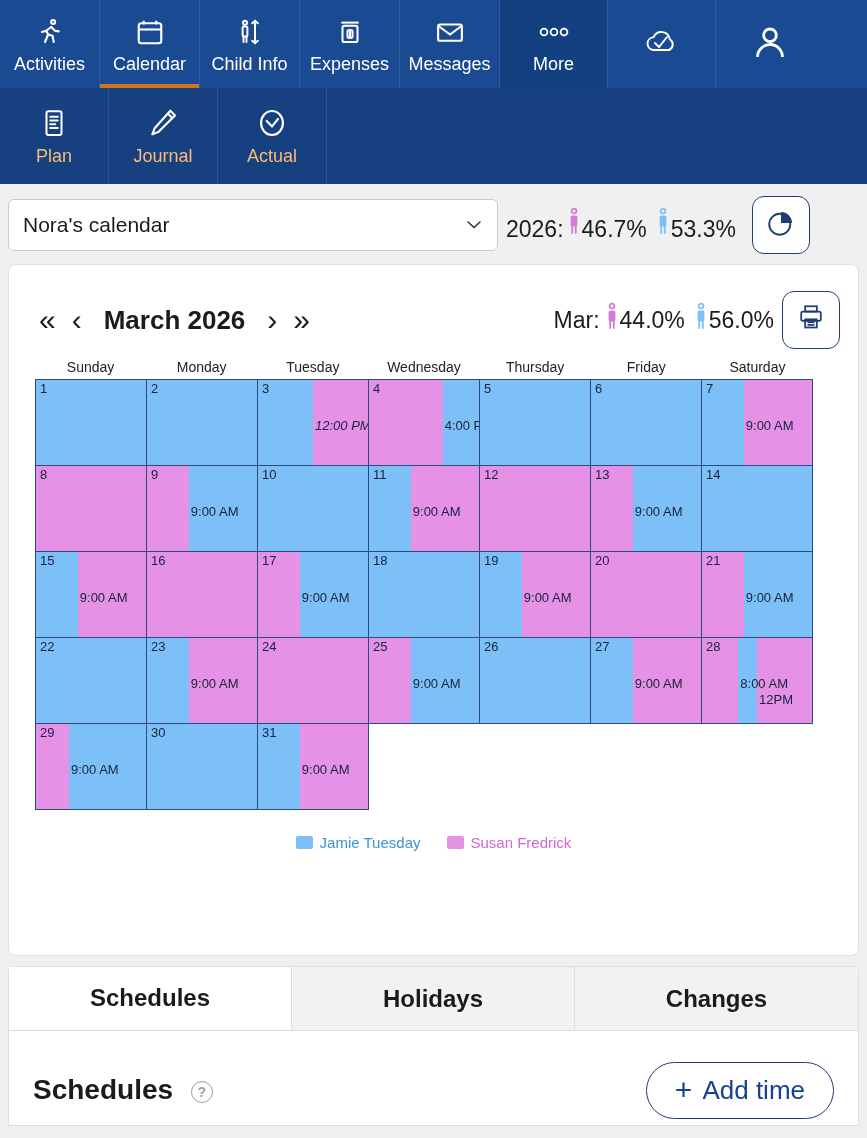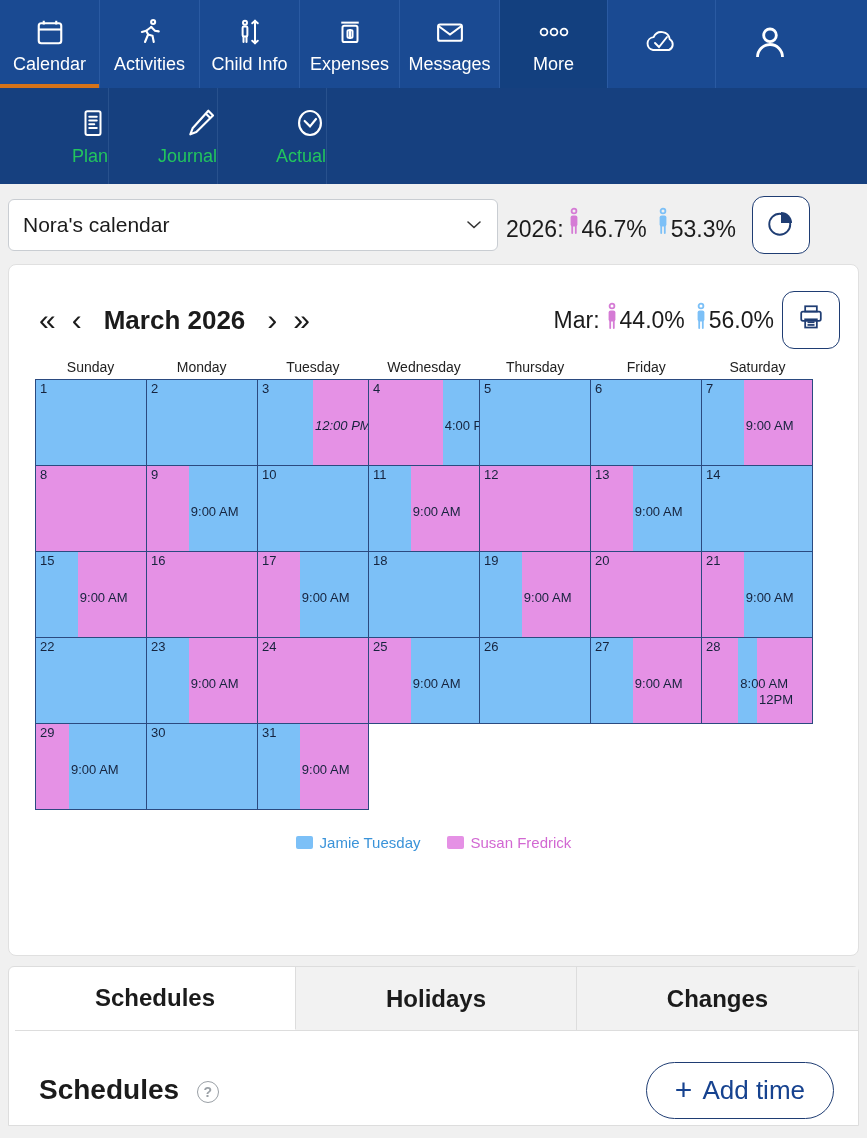--- a/index.html
+++ b/index.html
@@ -67,24 +67,24 @@
   .subnav {
     background: #16407f;
     display: flex;
     align-items: stretch;
     height: 96px;
   }
   .subnav-item {
     width: 109px;
     display: flex;
     flex-direction: column;
-    align-items: flex-end;
+    align-items: center;
     justify-content: flex-start;
     padding-top: 14px;
-    color: #22c55e;
+    color: #fdba74;
     border-right: 1px solid #28518d;
     cursor: pointer;
   }
   .subnav-item .nav-icon { height: 42px; display: flex; align-items: center; justify-content: center; }
   .subnav-item .nav-label { font-size: 18px; margin-top: 2px; }
   .subnav-rest { flex: 1; }
 
   
   .selector-bar {
     display: flex;
@@ -230,21 +230,20 @@
   .legend-susan { color: #d268d2; }
 
   
   .bottom-panel {
     margin: 10px 8px 0 8px;
     background: #ffffff;
     border: 1px solid #dddddd;
     border-radius: 6px 6px 0 0;
     height: 160px;
     position: relative;
-    padding-left: 6px;
   }
   .tabs {
     display: grid;
     grid-template-columns: repeat(3, 1fr);
     height: 64px;
     border-bottom: 1px solid #dddddd;
   }
   .tab {
     display: flex; align-items: center; justify-content: center;
     font-size: 24px; font-weight: bold; color: #1b1b1b;
@@ -287,43 +286,43 @@
     background: #fff;
     cursor: pointer;
   }
   .plus { font-size: 30px; line-height: 1; color: #16428f; }
 </style>
 </head>
 <body>
 
 <div class="topnav">
 
-  <div class="nav-item active">
-    <span class="nav-icon">
-      <svg width="30" height="30" viewBox="0 0 24 24" fill="none" stroke="#fff" stroke-width="1.7">
-        <rect x="3" y="5" width="18" height="16" rx="2"></rect>
-        <line x1="3" y1="10" x2="21" y2="10"></line>
-        <line x1="7" y1="3" x2="7" y2="6"></line>
-          <line x1="17" y1="3" x2="17" y2="6"></line>
-      </svg>
-    </span>
-    <span class="nav-label">Calendar</span>
-  </div>
-
   <div class="nav-item">
     <span class="nav-icon">
       <svg width="30" height="30" viewBox="0 0 24 24" fill="none" stroke="#fff" stroke-width="1.7" stroke-linecap="round">
         <circle cx="14.5" cy="4" r="1.6"></circle>
         <path d="M13 8 L9 11 L10.5 14 L8 20"></path>
         <path d="M13 8 L16 11 L19 11.5"></path>
         <path d="M10.5 14 L14 15 L15 20"></path>
         <path d="M9 11 L5.5 12"></path>
       </svg>
     </span>
     <span class="nav-label">Activities</span>
+  </div>
+
+  <div class="nav-item active">
+    <span class="nav-icon">
+      <svg width="30" height="30" viewBox="0 0 24 24" fill="none" stroke="#fff" stroke-width="1.7">
+        <rect x="3" y="5" width="18" height="16" rx="2"></rect>
+        <line x1="3" y1="10" x2="21" y2="10"></line>
+        <line x1="7" y1="3" x2="7" y2="6"></line>
+          <line x1="17" y1="3" x2="17" y2="6"></line>
+      </svg>
+    </span>
+    <span class="nav-label">Calendar</span>
   </div>
 
   <div class="nav-item">
     <span class="nav-icon">
       <svg width="30" height="30" viewBox="0 0 24 24" fill="none" stroke="#fff" stroke-width="1.6" stroke-linecap="round">
         <circle cx="8" cy="4.5" r="1.6"></circle>
         <rect x="6.1" y="7.5" width="3.8" height="8" rx="1"></rect>
         <line x1="6.8" y1="15.5" x2="6.8" y2="20"></line>
         <line x1="9.2" y1="15.5" x2="9.2" y2="20"></line>
         <line x1="16" y1="3" x2="16" y2="21"></line>

